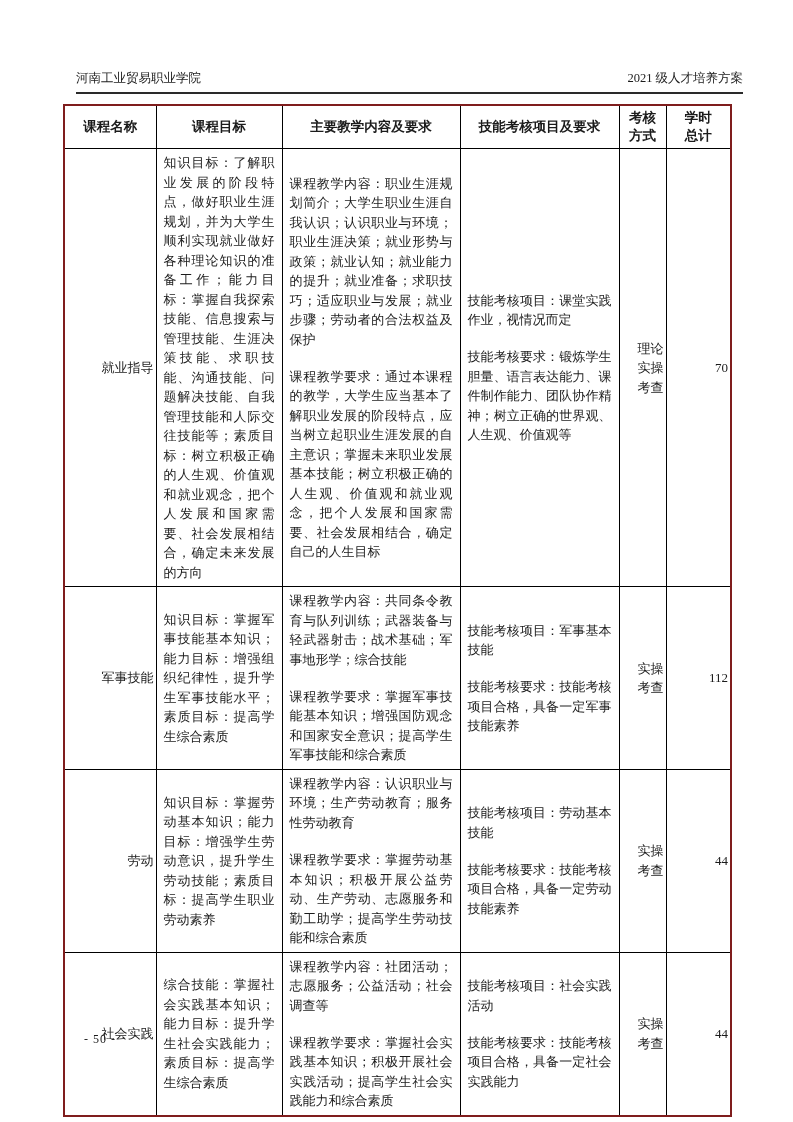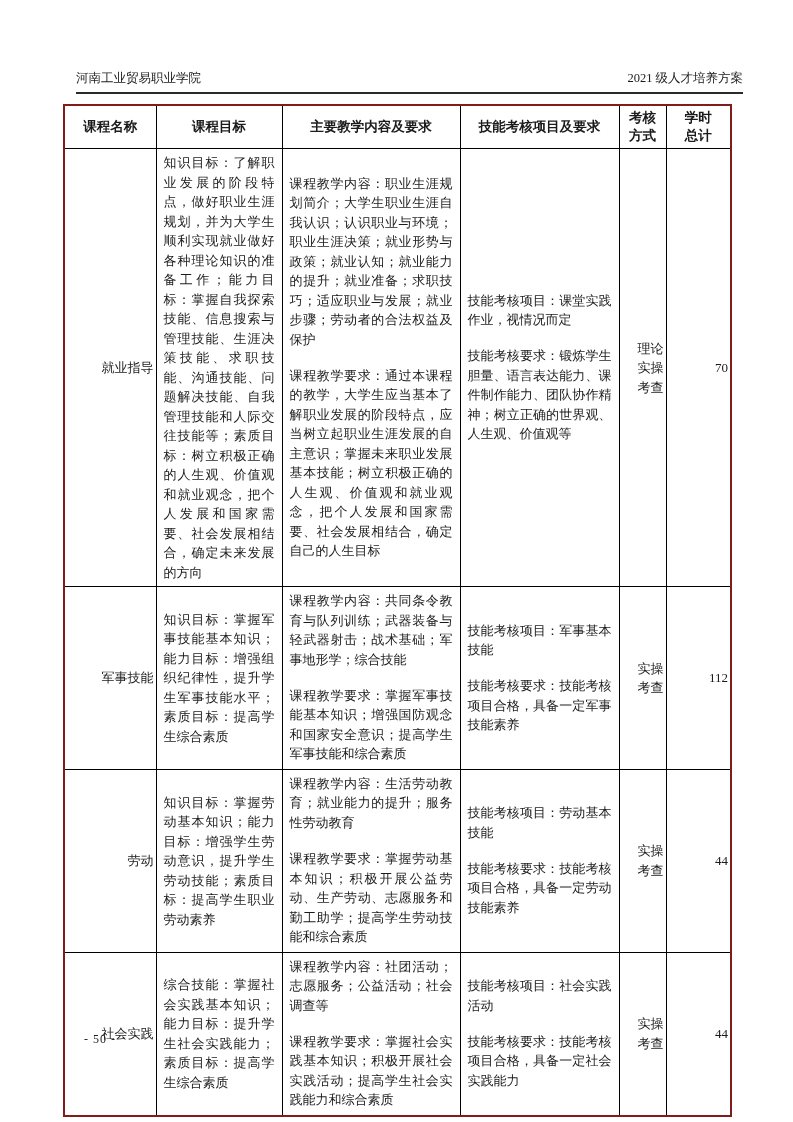--- a/index.html
+++ b/index.html
@@ -32,21 +32,21 @@
     vertical-align:middle; padding:3px 2px;
     white-space:pre-line; line-height:1.35;
   }
   .doc-table td { font-size:13px; line-height:1.5; }
   .cell-center { text-align:right; vertical-align:middle; padding:2px; }
   .cell-text {
     text-align:justify; text-justify:inter-ideograph;
     vertical-align:middle; padding:4px 7px;
   }
   .cell-text p { margin:0; }
-  .cell-text p + p { margin-top:1.35em;font-family:Liberation Mono, monospace; }
+  .cell-text p + p { margin-top:1.35em; }
   .method { white-space:pre-line; line-height:1.5; }
   .r-head { height:37px; }
   .r1 { height:400px; }
   .r2 { height:165px; }
   .r3 { height:170px; }
   .r4 { height:148px; }
   .page-number {
     position:absolute; left:84px; top:1032px;
     font-size:12px; letter-spacing:1px;
   }
@@ -116,21 +116,21 @@
 考查</td>
     <td class="cell-center">112</td>
   </tr>
 
   <tr class="r3">
     <td class="cell-center">劳动</td>
     <td class="cell-text">
       <p>知识目标：掌握劳动基本知识；能力目标：增强学生劳动意识，提升学生劳动技能；素质目标：提高学生职业劳动素养</p>
     </td>
     <td class="cell-text">
-      <p>课程教学内容：生活劳动教育；就业能力的提升；服务性劳动教育</p>
+      <p>课程教学内容：认识职业与环境；生产劳动教育；服务性劳动教育</p>
       <p>课程教学要求：掌握劳动基本知识；积极开展公益劳动、生产劳动、志愿服务和勤工助学；提高学生劳动技能和综合素质</p>
     </td>
     <td class="cell-text">
       <p>技能考核项目：劳动基本技能</p>
       <p>技能考核要求：技能考核项目合格，具备一定劳动技能素养</p>
     </td>
     <td class="cell-center method">实操
 考查</td>
     <td class="cell-center">44</td>
   </tr>

